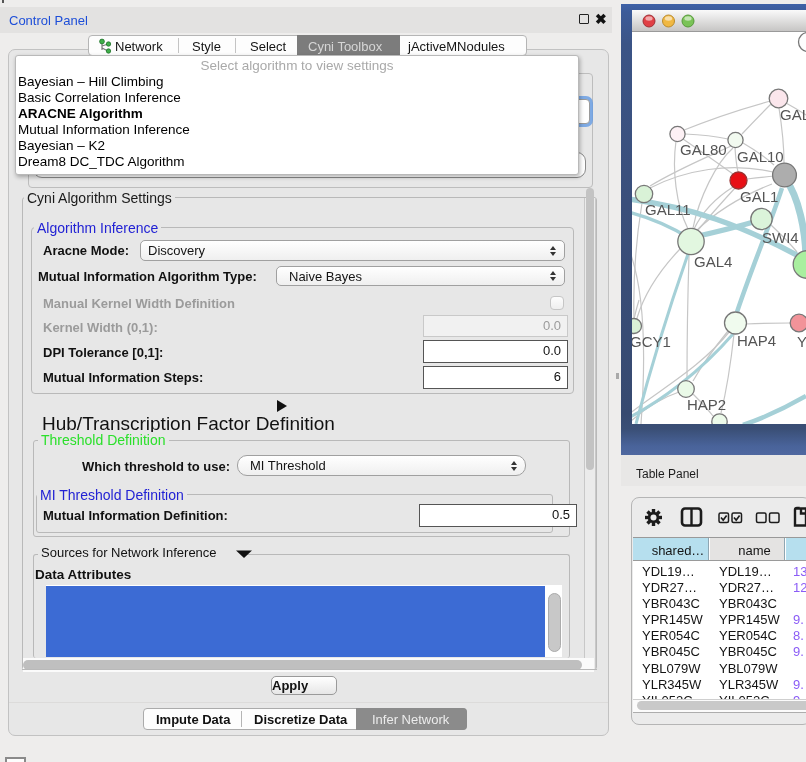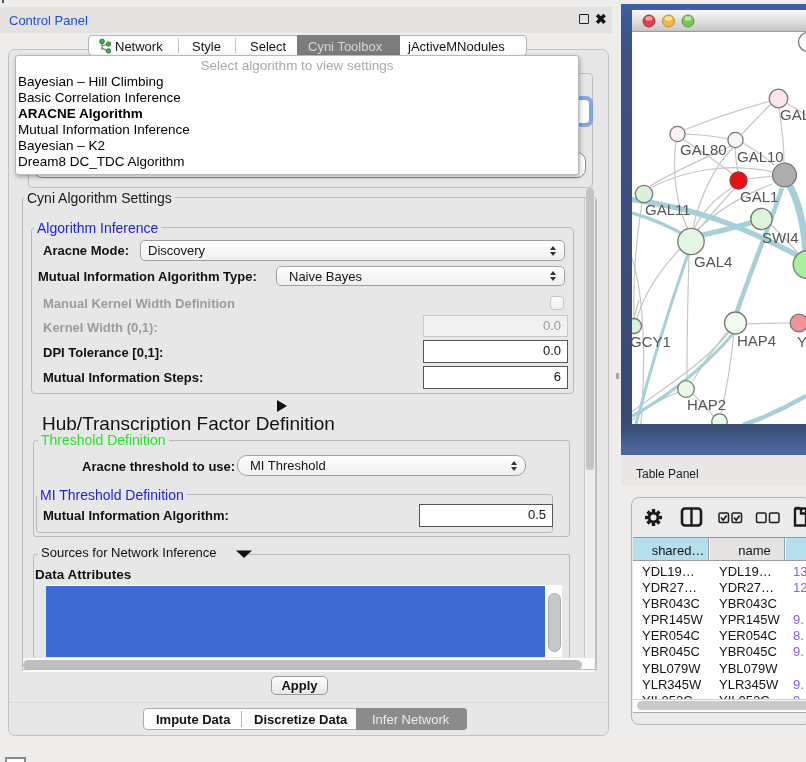--- a/index.html
+++ b/index.html
@@ -85,45 +85,45 @@
 <div class="abs b" style="left:43px;top:370px">Mutual Information Steps:</div>
 <div class="fld" style="left:423px;top:366px;width:145px;height:23px;border:1.5px solid #555;line-height:20px">6</div>
 
 <div class="abs" style="left:42px;top:413px;font-size:19px">Hub/Transcription Factor Definition</div>
 <svg style="left:275px;top:399px" width="13" height="14" viewBox="0 0 13 14">
       <path d="M2 1 L12 7 L2 13 Z" fill="#111"></path>
     </svg>
 
 <div class="grp" style="left:33px;top:440px;width:537px;height:97px"></div>
 <div class="glab" style="left:38px;top:432px;color:#2be02b;font-size:14px">Threshold Definition</div>
-<div class="abs b" style="left:82px;top:459px">Aracne threshold to use:</div>
+<div class="abs b" style="left:82px;top:459px">Which threshold to use:</div>
 <div class="combo" style="left:237px;top:455px;width:289px;height:21px;border-radius:10px;line-height:20px">MI Threshold<span class="ar">
         <i class="u"></i>
         <i class="d"></i>
       </span></div>
 <div class="grp" style="left:36px;top:494px;width:517px;height:39px"></div>
 <div class="glab" style="left:37px;top:487px;color:#2222d4;font-size:14px">MI Threshold Definition</div>
-<div class="abs b" style="left:43px;top:508px">Mutual Information Algorithm:</div>
-<div class="fld" style="left:419px;top:504px;width:134px;height:23px;border:1.5px solid #555;line-height:20px">0.5</div>
+<div class="abs b" style="left:43px;top:508px">Mutual Information Definition:</div>
+<div class="fld" style="left:419px;top:504px;width:158px;height:23px;border:1.5px solid #555;line-height:20px">0.5</div>
 
 <div class="grp" style="left:33px;top:554px;width:537px;height:104px;border-bottom:none"></div>
 <div class="glab" style="left:38px;top:545px;font-size:13px;padding-right:26px">Sources for Network Inference</div>
 <svg style="left:235px;top:549px" width="18" height="10" viewBox="0 0 18 10">
       <path d="M1 1.5 L17 1.5 L9 9 Z" fill="#111"></path>
     </svg>
 <div class="abs b" style="left:35px;top:567px;font-size:13.5px">Data Attributes</div>
 <div class="abs" style="left:46px;top:585px;width:516px;height:72px;background:#fff"></div>
 <div class="abs" style="left:46px;top:586px;width:499px;height:71px;background:#3c6bd4"></div>
 <div class="abs" style="left:548px;top:593px;width:13px;height:59px;background:#c8c8c8;border:1px solid #ababab;border-radius:7px"></div>
 
 <div class="abs" style="left:23px;top:658px;width:571px;height:14px;background:#fbfbfb"></div>
 <div class="abs" style="left:23px;top:660px;width:559px;height:10px;background:#bfbfbf;border-radius:5px"></div>
 <div class="abs" style="left:22px;top:669px;width:575px;height:1px;background:#b9b9b9"></div>
 
-<div class="abs" style="left:271px;top:676px;width:57px;height:19px;background:linear-gradient(#ffffff,#e6e6e6);border:1px solid #9a9a9a;border-radius:5px;text-align:center;line-height:17px;font-weight:bold">Apply</div>
+<div class="abs" style="left:271px;top:676px;width:66px;height:19px;background:linear-gradient(#ffffff,#e6e6e6);border:1px solid #9a9a9a;border-radius:5px;text-align:left;line-height:17px;font-weight:bold">Apply</div>
 
 <div class="abs" style="left:9px;top:702px;width:599px;height:1px;background:#dcdbda"></div>
 
 <div class="abs" style="left:143px;top:708px;width:324px;height:22px;background:#fdfdfd;border:1px solid #ababab;border-radius:4px"></div>
 <div class="abs" style="left:356px;top:708px;width:111px;height:22px;background:#8b8b8b;border-radius:0 4px 4px 0"></div>
 <div class="abs b" style="left:156px;top:712px">Impute Data</div>
 <div class="abs" style="left:241px;top:711px;width:1px;height:16px;background:#b5b5b5"></div>
 <div class="abs b" style="left:254px;top:712px">Discretize Data</div>
 <div class="abs" style="left:372px;top:712px;color:#ececec">Infer Network</div>
 

